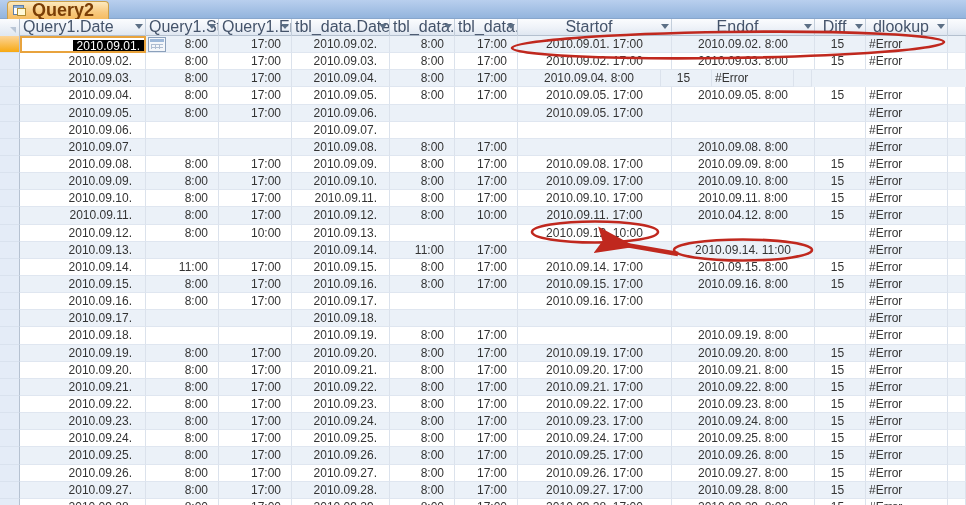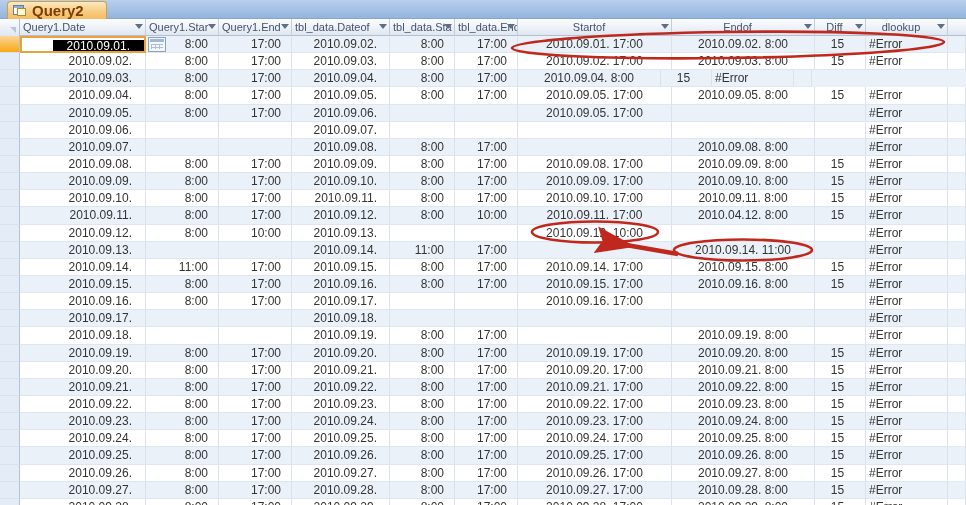--- a/index.html
+++ b/index.html
@@ -7,34 +7,34 @@
   .screen{position:relative;width:966px;height:505px;overflow:hidden;
     font-family:"Liberation Sans","DejaVu Sans",sans-serif;background:#fff;}
 
   
   .tabbar{position:absolute;left:0;top:0;width:966px;height:19px;
     background:linear-gradient(#b9cfee,#93b4dd);border-bottom:1px solid #88a6cc;}
   .tab{position:absolute;left:7px;top:1px;height:18px;min-width:100px;
     background:linear-gradient(#fde9bd,#f8c97e 60%,#f5bc62);
     border:1px solid #caa04c;border-bottom:none;border-radius:4px 4px 0 0;
     display:flex;align-items:center;padding:0 14px 0 5px;}
-  .tab-label{font-size:15px;font-weight:bold;color:#7a3e06;margin-left:5px;}
+  .tab-label{font-size:18px;font-weight:bold;color:#7a3e06;margin-left:5px;}
   .tab-icon{width:14px;height:12px;position:relative;flex:0 0 auto;}
   .tab-icon .sheet{position:absolute;left:0;top:0;width:11px;height:10px;
     background:#fdfdfd;border:1px solid #5f7fa8;}
   .tab-icon .sheet:before{content:"";position:absolute;left:0;top:0;right:0;height:2px;background:#8fb0d8;}
   .tab-icon .sheet2{position:absolute;left:4px;top:3px;width:9px;height:8px;
     background:#fff8d8;border:1px solid #b08c30;}
 
   
   .grid{position:absolute;left:0;top:19px;width:966px;height:486px;background:#fff;}
   .hdr{display:flex;height:17px;background:linear-gradient(#fbfcfe,#eef2f8 55%,#dfe7f1);
     border-bottom:1px solid #b4c0cf;}
   .hcell{position:relative;height:17px;border-right:1px solid #c3cedb;
-    font-size:11px;color:#44536a;line-height:16px;white-space:nowrap;overflow:hidden;
+    font-size:16px;color:#44536a;line-height:16px;white-space:nowrap;overflow:hidden;
     padding:0 14px 0 3px;}
   .hcell.center{text-align:center;}
   .hcell .arr{position:absolute;right:2px;top:5px;width:0;height:0;
     border-left:4px solid transparent;border-right:4px solid transparent;
     border-top:5px solid #5c6f85;}
   .corner{width:20px;height:17px;border-right:1px solid #b4c0cf;
     background:linear-gradient(#fbfcfe,#dfe7f1);position:relative;flex:0 0 auto;}
   .corner:after{content:"";position:absolute;right:3px;bottom:3px;width:0;height:0;
     border-left:6px solid transparent;border-top:6px solid #b9c6d6;}
 
@@ -58,21 +58,21 @@
   .c6{width:154px;text-align:center;}
   .c7{width:143px;text-align:center;}
   .c8{width:51px;text-align:center;padding-right:5px;}
   .c9{width:82px;text-align:left;padding-left:3px;}
   .h0{width:126px;}.h1{width:73px;}.h2{width:73px;}.h3{width:98px;}.h4{width:65px;}
   .h5{width:63px;}.h6{width:154px;}.h7{width:143px;}.h8{width:51px;}.h9{width:82px;}
 
   
   .cell.selcell{padding:0;position:relative;border:2px solid #e8a33d;
     background:#fff;text-align:right;}
-  .selbox{display:inline-block;background:#000;color:#fff;padding:0 14px;
+  .selbox{display:inline-block;background:#000;color:#fff;padding:0 4px;
     line-height:13px;margin-top:0px;font-size:12px;}
   .datepicker{position:absolute;left:148px;top:37px;width:18px;height:15px;
     background:#f3f6fa;border:1px solid #8ba0bb;z-index:5;}
   .datepicker:before{content:"";position:absolute;left:1px;right:1px;top:1px;height:3px;background:#9db8d9;}
   .datepicker:after{content:"";position:absolute;left:2px;right:2px;top:6px;bottom:2px;
     background:
       linear-gradient(#aebdd1 1px,transparent 1px) 0 0/100% 3px,
       linear-gradient(90deg,#aebdd1 1px,transparent 1px) 0 0/4px 100%;}
 
   

